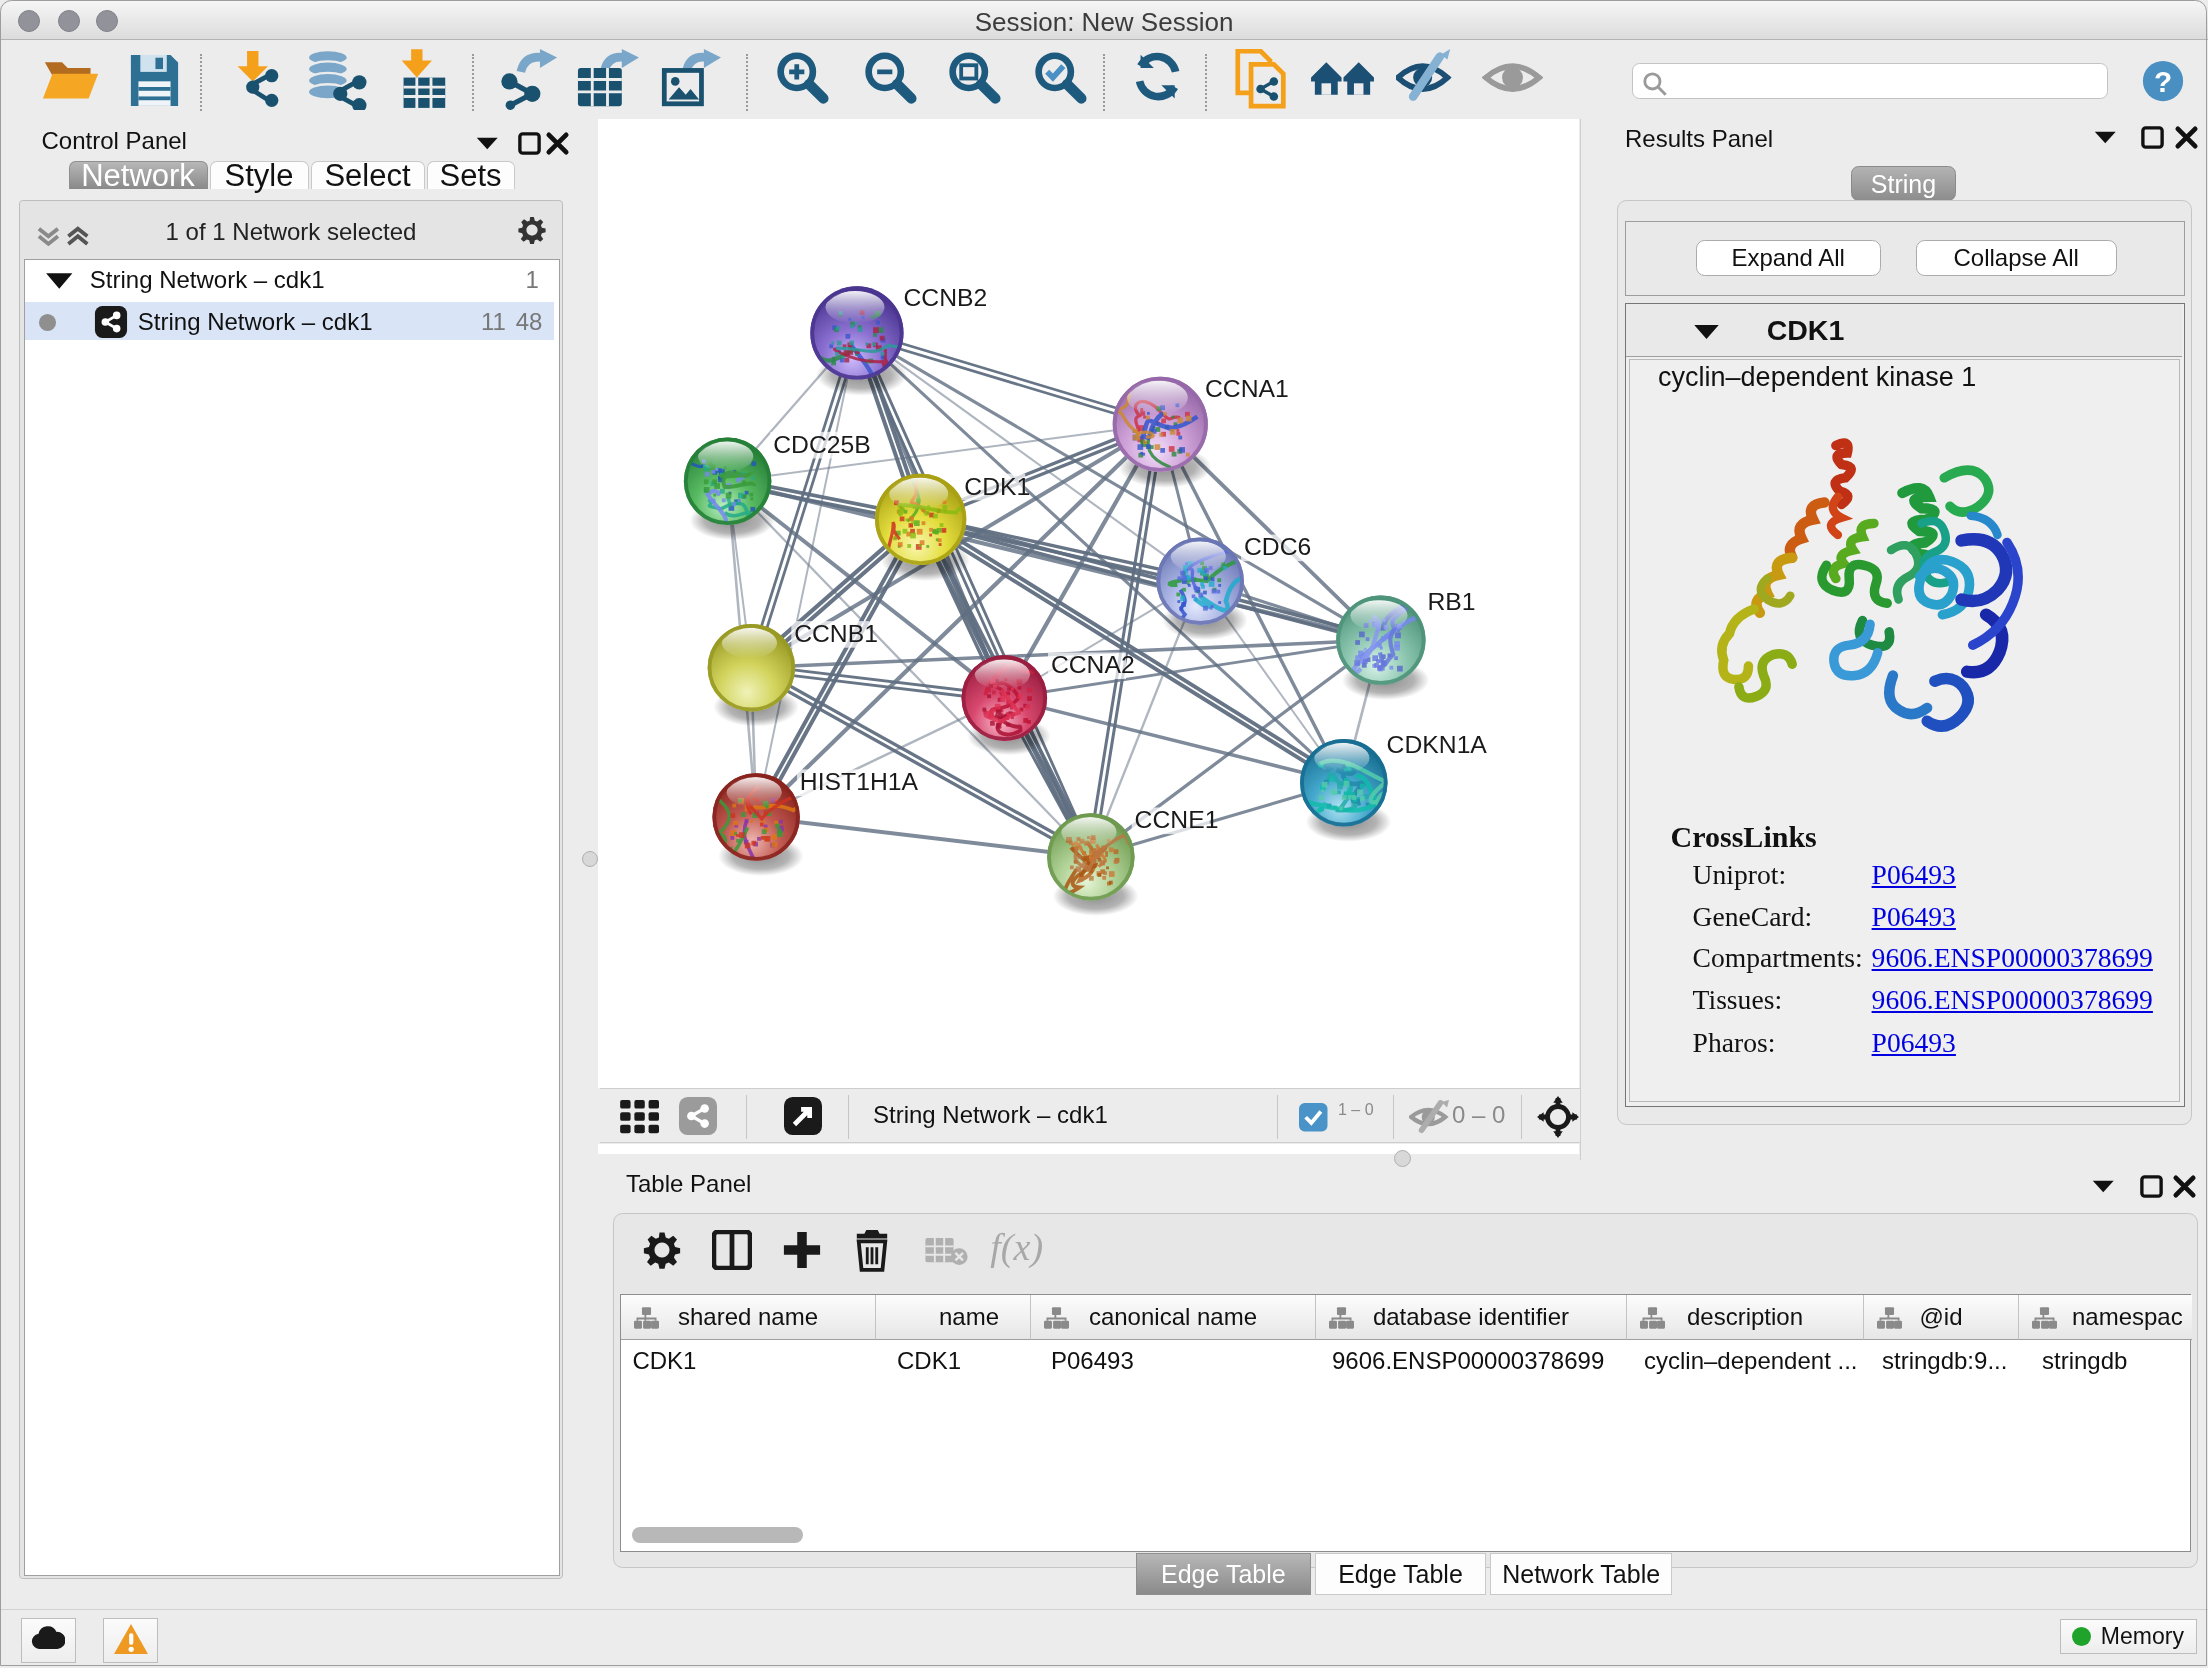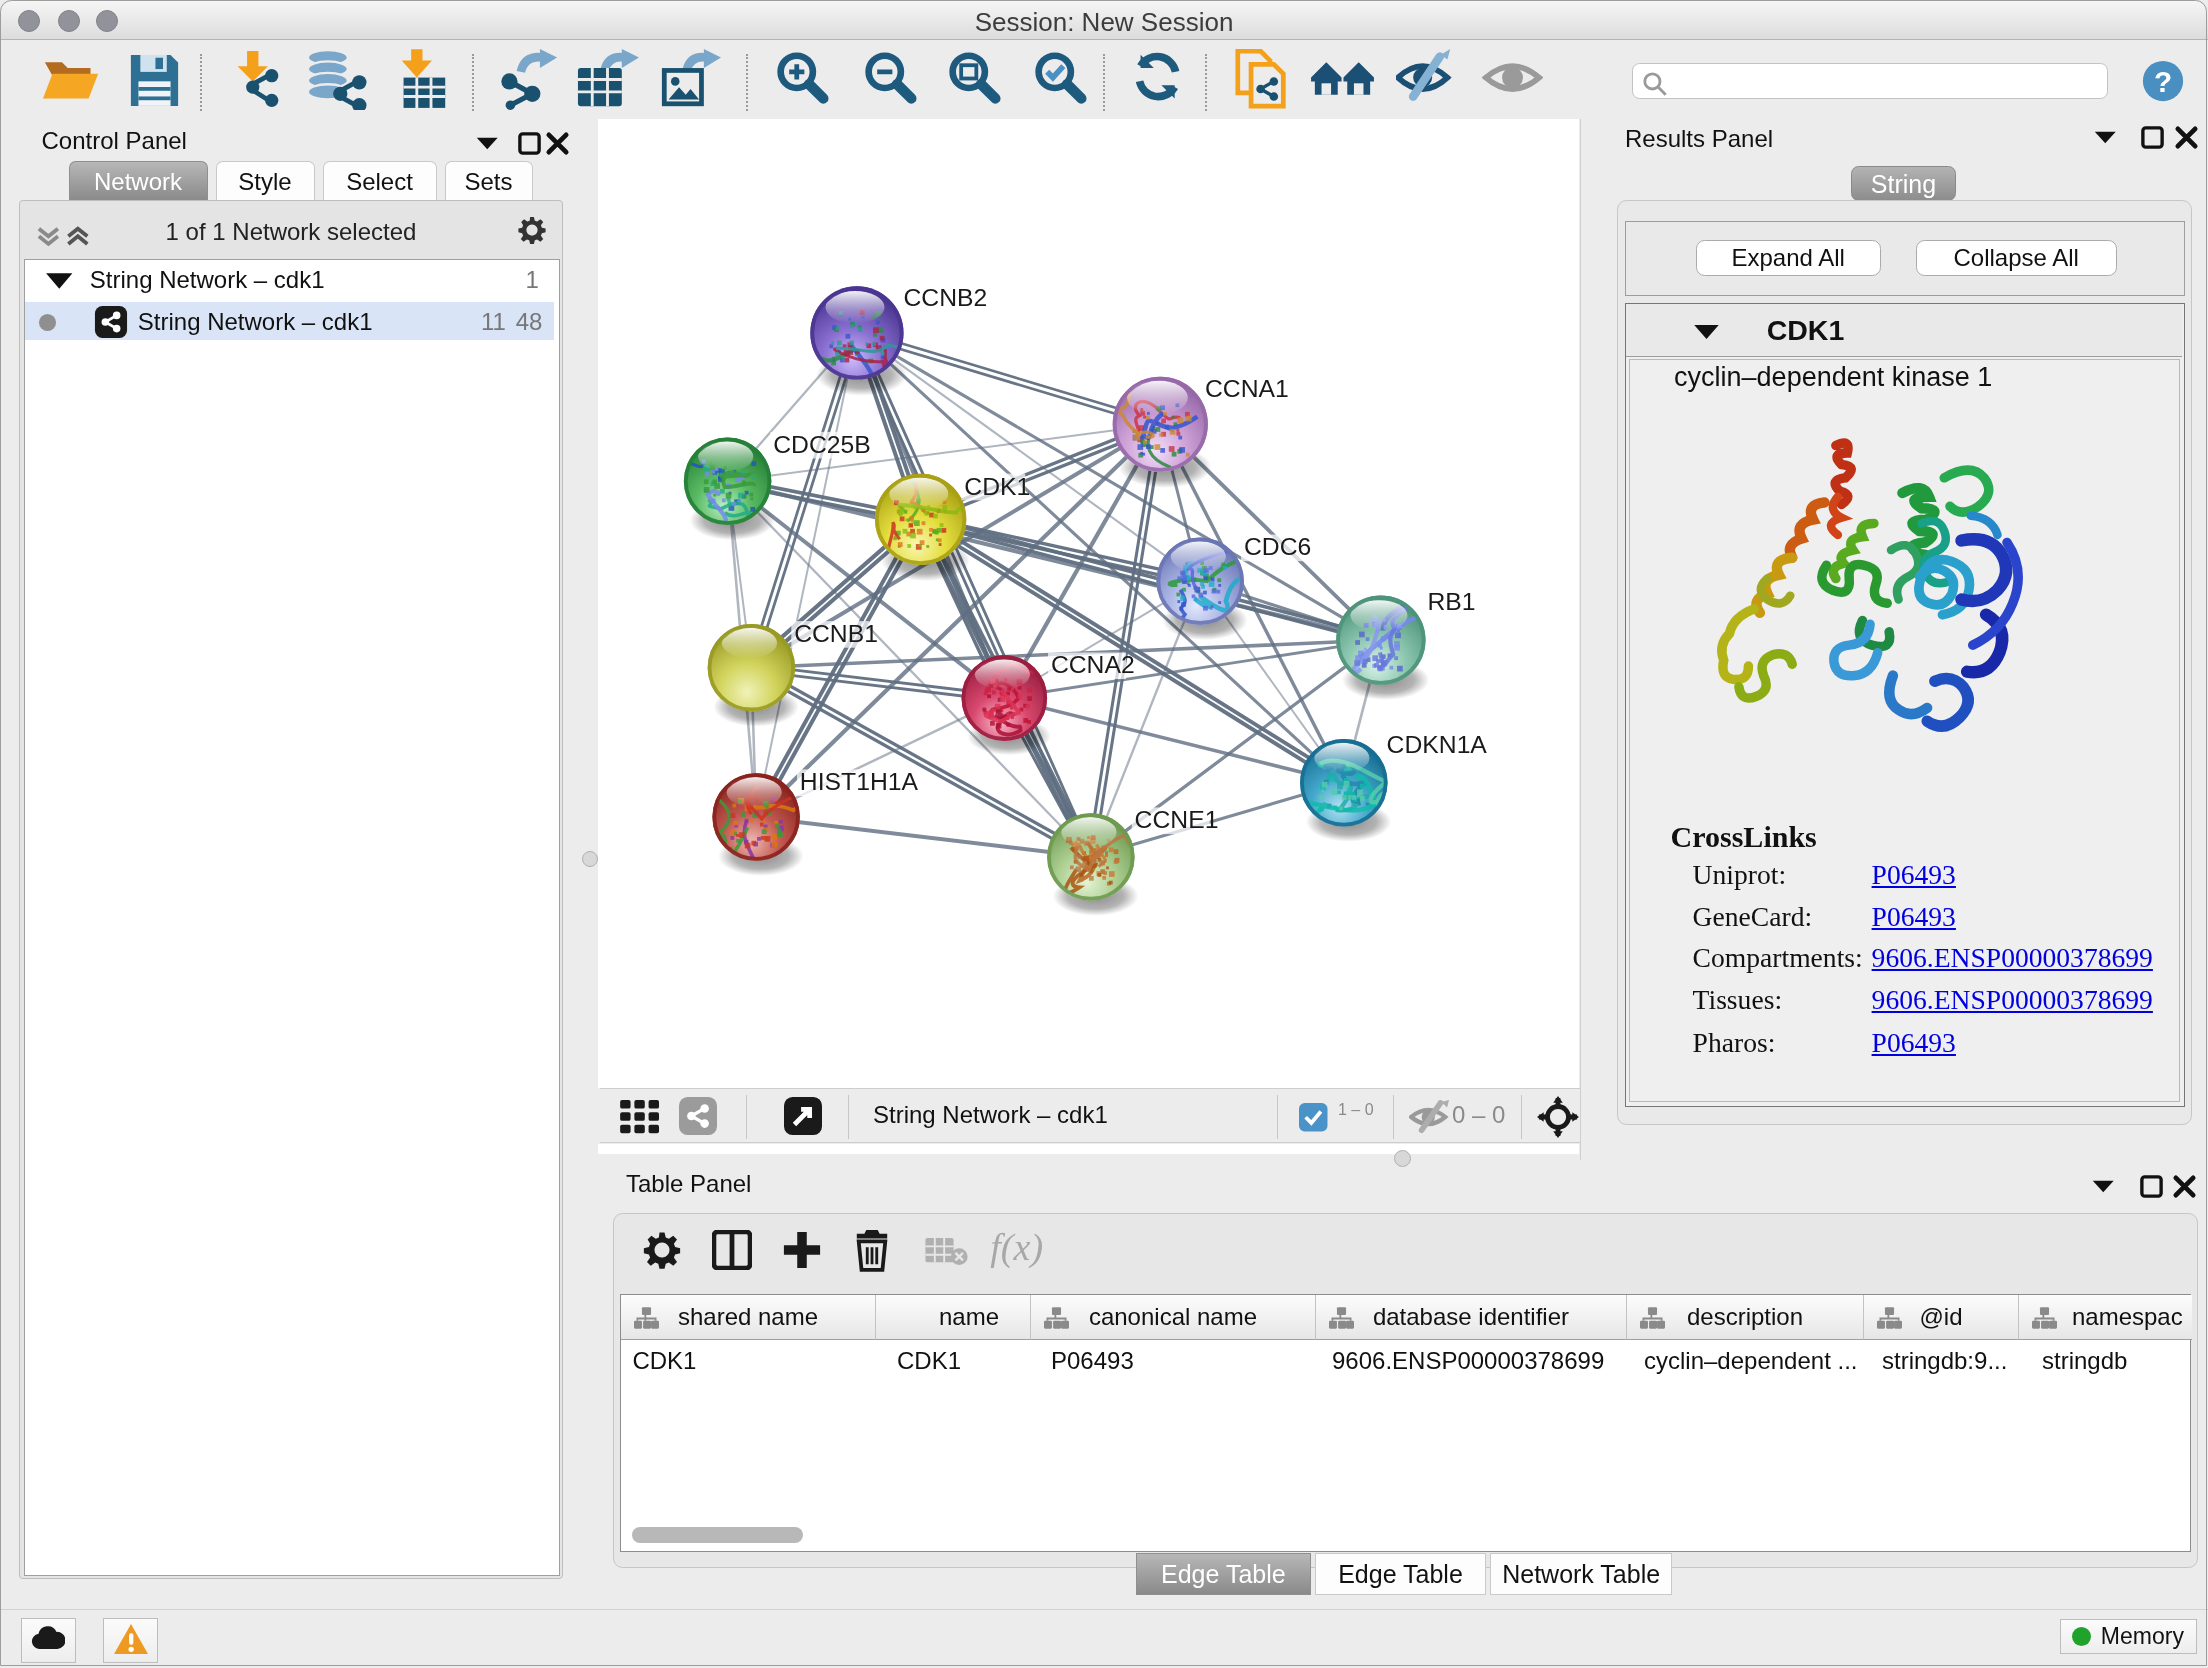--- a/index.html
+++ b/index.html
@@ -21,23 +21,23 @@
 .tbi { position:absolute; top:7.6px; }
 #searchbox { position:absolute; left:1632px; top:22px; width:476px; height:36px;
   background:#fff; border:1.9px solid #c3c3c3; border-radius:7.6px; }
 #searchbox svg { position:absolute; left:7.6px; top:5.7px; }
 
 
 #cpanel { position:absolute; left:9.5px; top:125px; width:559px; height:1453px; background:#ececec; }
 #cpanel-title { position:absolute; left:19px; top:1.9px; font-size:24px; color:#111;margin-left:13px; }
 .panehdr-ico { position:absolute; top:5.7px; }
 .tabs { position:absolute; left:59px; top:36px; height:40px; display:flex; }
-.tab { height:40px; font-size:24px; color:#111; background:#fdfdfd;
+.tab { height:28px; font-size:31px; color:#111; background:#fdfdfd;
   border:1px solid #c9c9c9; border-bottom:none; display:flex; align-items:center; justify-content:center;
-  border-radius:6.7px 6.7px 0 0; margin-right:8px; }
+  border-radius:6.7px 6.7px 0 0; margin-right:2px; }
 .tab.sel { background:linear-gradient(#b7b7b7,#898989); color:#fff; border-color:#8f8f8f; }
 #cp-box { position:absolute; left:9.5px; top:75px; width:544px; height:1379px;
   background:#e4e4e4; border:1px solid #bdbdbd; border-radius:3.8px; }
 #cp-subhdr { position:absolute; left:0px; top:0px; width:542px; height:56px; font-size:24px; color:#222; }
 #cp-list { position:absolute; left:3.8px; top:58px; width:536px; height:1317px; background:#fff; border:1px solid #9f9f9f; }
 .cp-row { position:absolute; left:0; width:529px; height:38px; font-size:24px; color:#111; }
 
 
 #netview { position:absolute; left:598px; top:119px; width:981px; height:969px; background:#fff; overflow:hidden; }
 #netbar { position:absolute; left:600px; top:1088px; width:980px; height:55px;
@@ -1232,21 +1232,21 @@
       <div class="rp-btn" style="left:290px; width:201px; line-height:34px;">Collapse All</div>
     </div>
     <div id="rp-boxB">
       <div id="rp-hdr">
         <svg style="position:absolute; left:67px; top:19px;" width="27" height="17" viewBox="0 0 28 18">
             <path d="M1 2 h26 l-13 15 z" fill="#111"></path>
           </svg>
         <div style="position:absolute; left:141px; top:9.5px; font-size:28.5px; font-weight:bold; color:#111;">CDK1</div>
       </div>
       <div id="rp-content">
-        <div style="position:absolute; left:28.5px; top:1.9px; font-size:27px; color:#111;margin-left:16px;">cyclin–dependent kinase 1</div>
+        <div style="position:absolute; left:28.5px; top:1.9px; font-size:27px; color:#111;">cyclin–dependent kinase 1</div>
         <svg style="position:absolute; left:46px; top:76px;" width="354" height="327" viewBox="0 0 372 344">
           <g fill="none" stroke-linecap="round">
             <path d="M168 10 q16 -8 12 8 q-18 0 -6 12 q18 2 4 14 q-18 2 -6 14 q16 4 2 14" stroke="#c03014" stroke-width="10"></path>
             <path d="M156 70 q-20 2 -12 18 q-20 4 -12 20 q-18 6 -10 20" stroke="#cc5c12" stroke-width="11"></path>
             <path d="M170 64 q-12 14 4 22 q-20 6 -4 18" stroke="#d04418" stroke-width="9"></path>
             <path d="M122 128 q-22 2 -14 18 q-20 4 -12 20 q-18 6 -8 20" stroke="#c89a12" stroke-width="11"></path>
             <path d="M82 182 q-22 8 -26 26 q-12 12 -6 28 q-4 18 10 20 q16 2 16 -14" stroke="#b4b418" stroke-width="10"></path>
             <path d="M66 264 q2 16 18 10 q16 -6 8 -22 q-6 -16 10 -22 q16 -4 20 10" stroke="#8cac16" stroke-width="10"></path>
             <path d="M96 150 q-14 12 0 22 q16 10 24 -4" stroke="#a0a820" stroke-width="9"></path>
             <path d="M238 60 q22 -12 28 4 q-26 0 -8 12 q24 0 6 12 q-26 0 -8 12 q24 0 6 12 q-24 2 -6 12 q22 2 4 12" stroke="#209a3c" stroke-width="11"></path>

